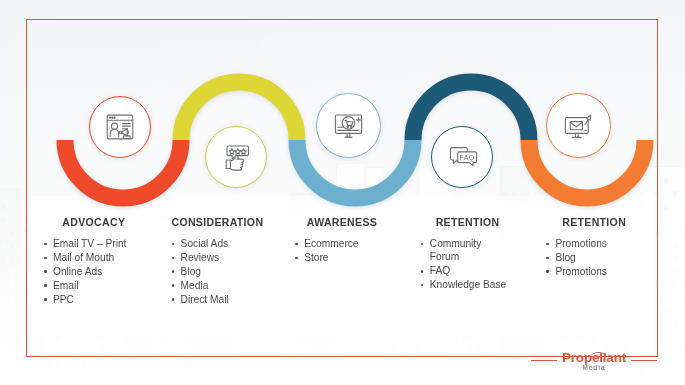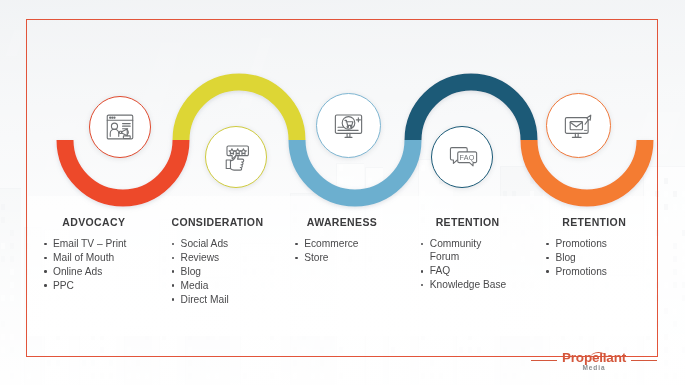--- a/index.html
+++ b/index.html
@@ -580,20 +580,21 @@
 </div>
 
 <div id="cols">
 
   <div class="col c1">
     <h3>ADVOCACY</h3>
     <ul>
       <li>Email TV – Print</li>
       <li>Mail of Mouth</li>
       <li>Online Ads</li>
+      <li>Email</li>
       <li>PPC</li>
     </ul>
   </div>
 
   <div class="col c2">
     <h3>CONSIDERATION</h3>
     <ul>
       <li>Social Ads</li>
       <li>Reviews</li>
       <li>Blog</li>

